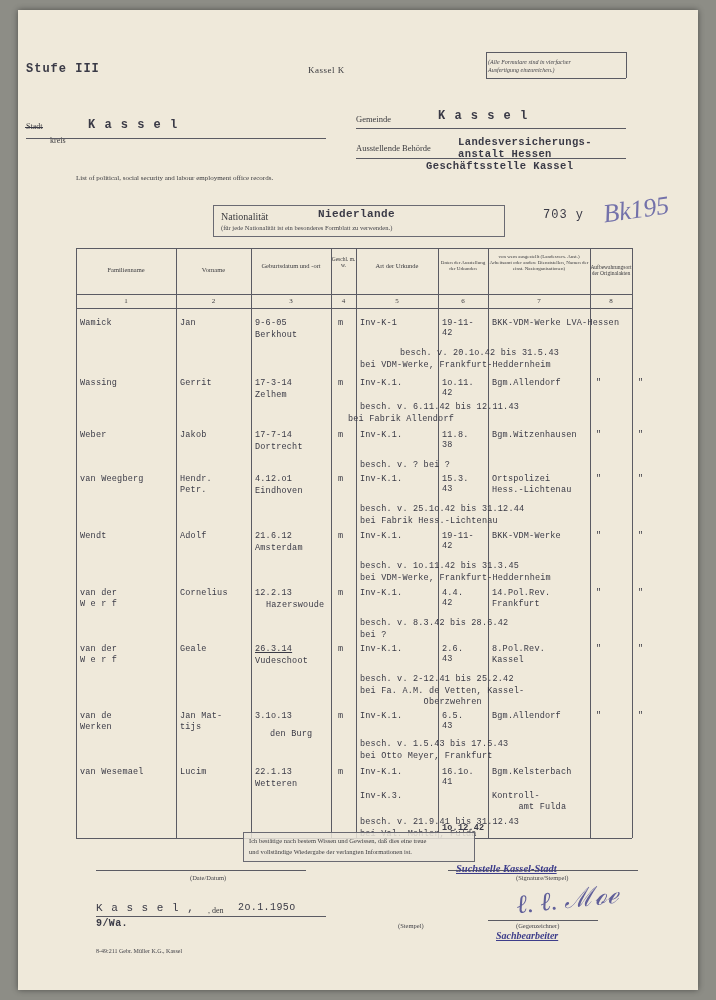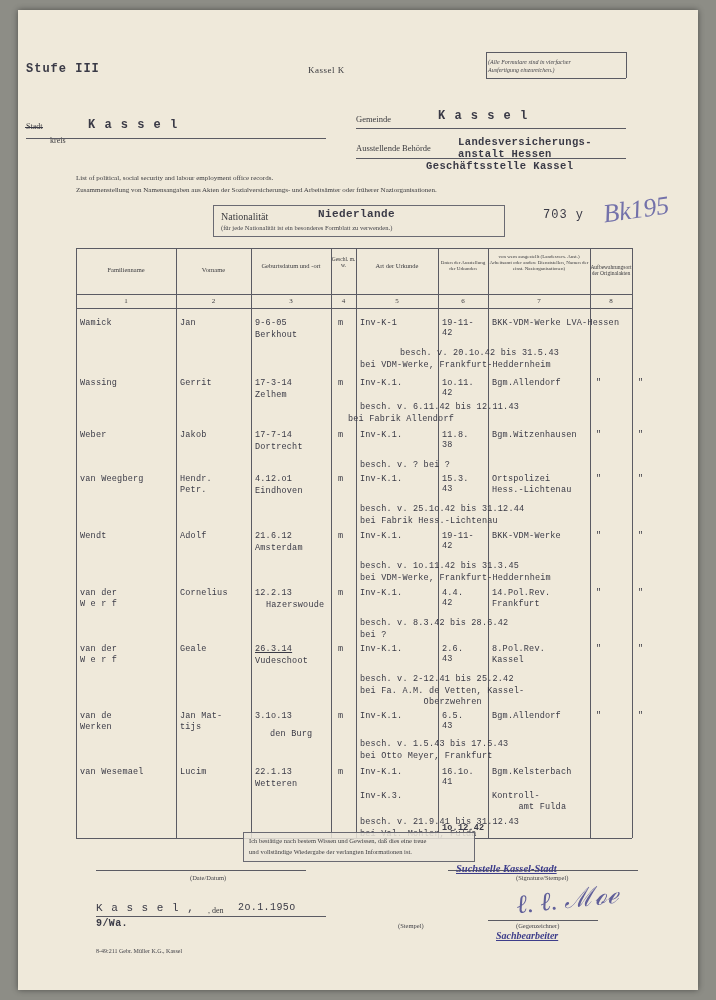--- a/index.html
+++ b/index.html
@@ -69,21 +69,20 @@
   <div class="t typed" style="left:420px;top:99px;font-size:12px;font-weight:bold;letter-spacing:1px;">K a s s e l</div>
   <div class="line" style="left:338px;top:118px;width:270px;"></div>
 
   <div class="t print" style="left:338px;top:133px;font-size:8.5px;">Ausstellende Behörde</div>
   <div class="t typed" style="left:440px;top:126px;font-size:10.5px;font-weight:bold;">Landesversicherungs-</div>
   <div class="t typed" style="left:440px;top:138px;font-size:10.5px;font-weight:bold;">anstalt Hessen</div>
   <div class="t typed" style="left:408px;top:150px;font-size:10.5px;font-weight:bold;">Geschäftsstelle Kassel</div>
   <div class="line" style="left:338px;top:148px;width:270px;"></div>
 
   <div class="t print" style="left:58px;top:164px;font-size:7px;">List of political, social security and labour employment office records.</div>
-  <div class="t print" style="left:58px;top:176px;font-size:7px;">Zusammenstellung von Namensangaben aus Akten der Sozialversicherungs- und Arbeitsämter oder früherer Naziorganisationen.</div>
 
   <div class="boxed" style="left:195px;top:195px;width:290px;height:30px;"></div>
   <div class="t print" style="left:203px;top:201px;font-size:10px;">Nationalität</div>
   <div class="t typed" style="left:300px;top:198px;font-size:11px;font-weight:bold;">Niederlande</div>
   <div class="t smallprint" style="left:203px;top:214px;font-size:6.5px;">(für jede Nationalität ist ein besonderes Formblatt zu verwenden.)</div>
 
   <div class="t typed" style="left:525px;top:198px;font-size:12px;letter-spacing:1px;">703 y</div>
   <div class="hand" style="left:585px;top:185px;">Bk195</div>
 
   <div class="line" style="left:58px;top:238px;width:556px;"></div>

